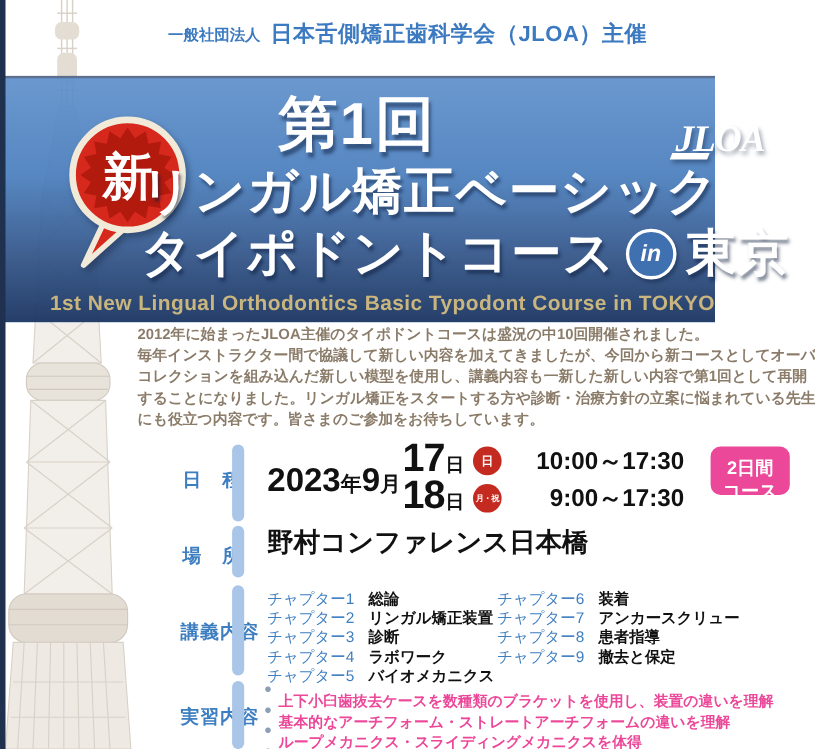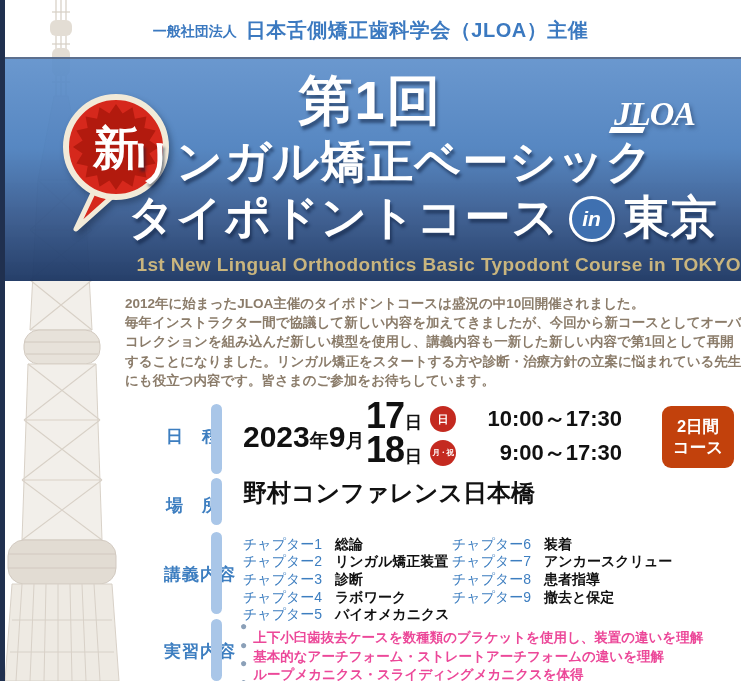--- a/index.html
+++ b/index.html
@@ -11,21 +11,21 @@
   #left-strip{left:0;top:0;width:5px;height:681px;background:#20304f;z-index:6;}
   #tower{left:0;top:0;z-index:0;}
 
   
   .header{top:0;left:0;width:741px;height:57px;z-index:2;display:flex;align-items:flex-end;
           justify-content:center;gap:9px;padding-bottom:13px;box-sizing:border-box;color:#3b79c0;}
   .org-prefix{font-size:14px;font-weight:bold;padding-bottom:3px;}
   .org-name{font-size:20px;font-weight:bold;letter-spacing:.5px;}
 
   
-  .banner{top:57px;left:0;width:741px;height:224px;z-index:1;
+  .banner{top:69px;left:0;width:650px;height:224px;z-index:1;
           background:linear-gradient(180deg,rgba(95,144,203,.93) 0%,rgba(74,126,189,.93) 40%,
                      rgba(52,86,138,.94) 72%,rgba(29,55,99,.96) 100%);
           border-top:2px solid rgba(255,255,255,.25);box-sizing:border-box;}
   .t1{top:6px;left:0;width:100%;text-align:center;font-size:54px;font-weight:bold;color:#fff;
       letter-spacing:2px;text-shadow:2px 4px 3px rgba(10,25,55,.5);}
   .t2{top:72px;left:128px;font-size:46px;font-weight:bold;color:#fff;letter-spacing:1px;
       white-space:nowrap;text-shadow:2px 4px 3px rgba(10,25,55,.5);}
   .t3{top:128px;left:128px;display:flex;align-items:center;font-size:46px;font-weight:bold;color:#fff;
       letter-spacing:1px;white-space:nowrap;text-shadow:2px 4px 3px rgba(10,25,55,.5);}
   .in-circle{width:40px;height:40px;border-radius:50%;background:#3f70b0;border:3px solid #fff;
@@ -60,23 +60,23 @@
   .day-row{left:366px;display:flex;align-items:center;color:#111;font-weight:bold;z-index:2;white-space:nowrap;height:40px;}
   #day-row-0{top:396px;}
   #day-row-1{top:430px;}
   .day-num{font-size:36px;letter-spacing:-1px;}
   .day-unit{font-size:17px;margin:12px 2px 0 1px;}
   .dow-circle{width:26px;height:26px;border-radius:50%;background:#c42a20;color:#fff;display:flex;
       align-items:center;justify-content:center;margin:6px 6px 0 6px;font-weight:bold;flex:0 0 auto;}
   .dow-sun{font-size:11px;}
   .dow-mon{font-size:7.5px;letter-spacing:-.5px;}
   .day-time{font-size:22px;width:160px;text-align:right;margin-top:6px;}
-  .course-badge{left:646px;top:406px;width:72px;height:62px;background:#c2410c;border-radius:9px;
+  .course-badge{left:646px;top:406px;width:72px;height:44px;background:#ec4899;border-radius:9px;
       color:#fff;font-weight:bold;font-size:16.5px;text-align:center;line-height:21px;
-      padding-top:10px;box-sizing:border-box;z-index:2;margin-left:16px;}
+      padding-top:10px;box-sizing:border-box;z-index:2;}
 
   
   .venue-name{top:477px;left:243px;font-size:24px;font-weight:bold;color:#111;z-index:2;white-space:nowrap;}
   .venue-addr{top:509px;left:245px;font-size:11.5px;font-weight:bold;color:#222;z-index:2;white-space:nowrap;}
 
   
   .chap-col{z-index:2;}
   #chap-left{top:536px;left:243px;}
   #chap-right{top:536px;left:452px;}
   .chap-row{display:flex;height:17.6px;align-items:center;}

